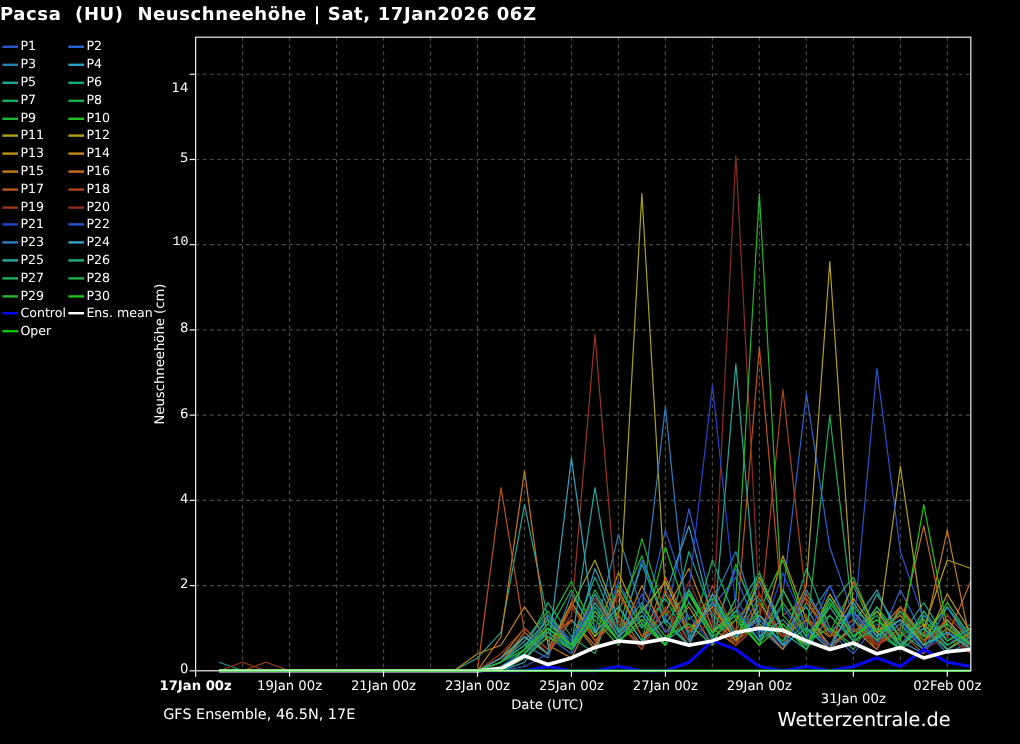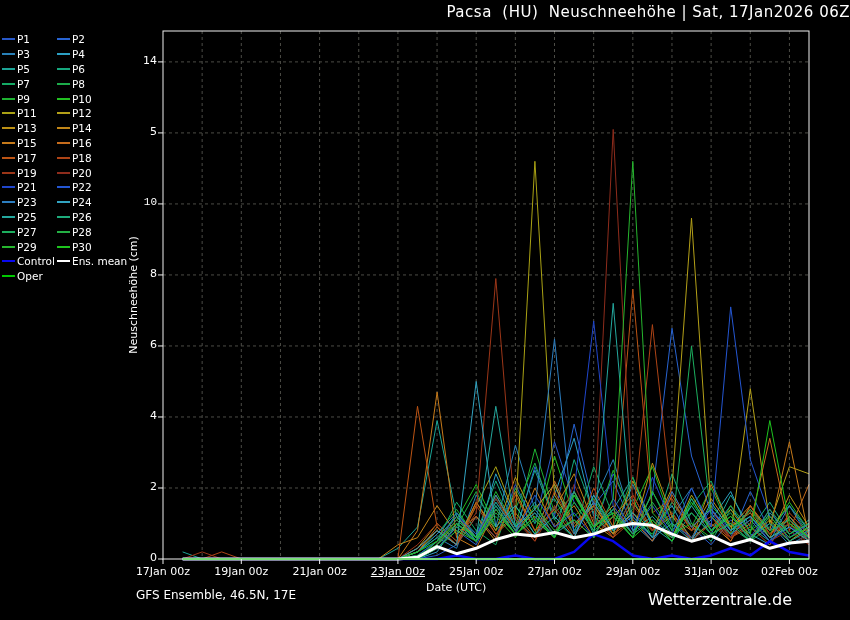--- a/index.html
+++ b/index.html
@@ -2,22 +2,22 @@
 <html><head>
 <meta charset="utf-8">
 <style>
   * { margin:0; padding:0; box-sizing:border-box; }
   html,body { background:#000; }
   body {
     width:850px; height:620px; position:relative; overflow:hidden;
     font-family:"DejaVu Sans", sans-serif; color:#fff;
   }
   .title {
-    position:absolute; top:3px; left:0; width:850px; text-align:right;
-    font-size:15px; font-weight:normal; letter-spacing:.5px; white-space:pre;
+    position:absolute; top:3px; left:0; width:850px; text-align:left;
+    font-size:15px; font-weight:bold; letter-spacing:.5px; white-space:pre;
   }
   .legend {
     position:absolute; left:2px; top:32px;
     display:grid; grid-template-columns:55px auto; grid-auto-rows:14.8px;
     font-size:10.5px;
   }
   .lg-item { display:flex; align-items:center; white-space:nowrap; }
   .lg-swatch { display:inline-block; width:13px; height:2px; margin-right:2px; flex:0 0 13px; }
   .ylabel {
     position:absolute; left:133px; top:295px; font-size:11px; white-space:nowrap;
@@ -245,37 +245,37 @@
     <line x1="158" y1="487.98453261600537" x2="163" y2="487.98453261600537" stroke="#f0f0f0" stroke-width="1"></line>
     <line x1="158" y1="416.96906523201073" x2="163" y2="416.96906523201073" stroke="#f0f0f0" stroke-width="1"></line>
     <line x1="158" y1="345.9535978480161" x2="163" y2="345.9535978480161" stroke="#f0f0f0" stroke-width="1"></line>
     <line x1="158" y1="274.9381304640215" x2="163" y2="274.9381304640215" stroke="#f0f0f0" stroke-width="1"></line>
     <line x1="158" y1="203.9226630800269" x2="163" y2="203.9226630800269" stroke="#f0f0f0" stroke-width="1"></line>
     <line x1="158" y1="132.90719569603226" x2="163" y2="132.90719569603226" stroke="#f0f0f0" stroke-width="1"></line>
     <line x1="158" y1="61.89172831203763" x2="163" y2="61.89172831203763" stroke="#f0f0f0" stroke-width="1"></line>
   </svg>
 
 <div id="xticks">
-    <div class="xt" style="left: 124px;">17Jan 00z</div>
+    <div class="xt" style="left: 124px; font-weight: bold;">17Jan 00z</div>
     <div class="xt" style="left: 202.303px;">19Jan 00z</div>
     <div class="xt" style="left: 280.606px; text-align: center;">21Jan 00z</div>
-    <div class="xt" style="left: 358.909px; text-decoration: underline;">23Jan 00z</div>
+    <div class="xt" style="left: 358.909px;">23Jan 00z</div>
     <div class="xt" style="left: 437.212px;">25Jan 00z</div>
     <div class="xt" style="left: 515.515px;">27Jan 00z</div>
     <div class="xt" style="left: 593.818px;">29Jan 00z</div>
-    <div class="xt" style="left: 672.121px;">31Jan 00z</div>
+    <div class="xt" style="left: 672.121px; margin-top: 11px;">31Jan 00z</div>
     <div class="xt" style="left: 750.424px;">02Feb 00z</div>
   </div>
 <div id="yticks">
     <div class="yt" style="top: 551px;">0</div>
     <div class="yt" style="top: 479.985px;">2</div>
     <div class="yt" style="top: 408.969px;">4</div>
     <div class="yt" style="top: 337.954px;">6</div>
     <div class="yt" style="top: 266.938px;">8</div>
     <div class="yt" style="top: 195.923px; font-family: Liberation Mono, monospace;">10</div>
     <div class="yt" style="top: 124.907px;">5</div>
-    <div class="yt" style="top: 54px; text-align: right;">14</div>
+    <div class="yt" style="top: 67px; text-align: right;">14</div>
   </div>
 
 <div class="xlabel">Date (UTC)</div>
 
 <div class="footer-left">GFS Ensemble, 46.5N, 17E</div>
 <div class="footer-right">Wetterzentrale.de</div>
 
 </body></html>

